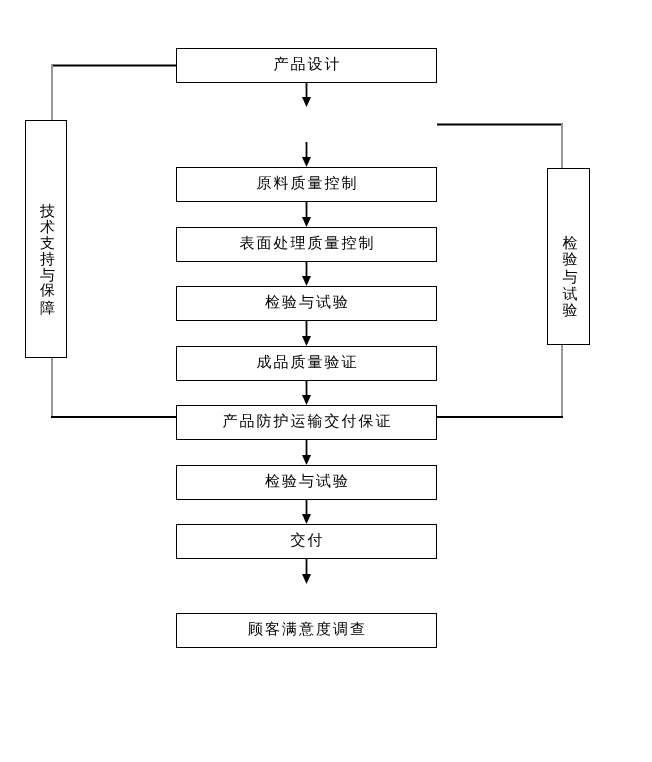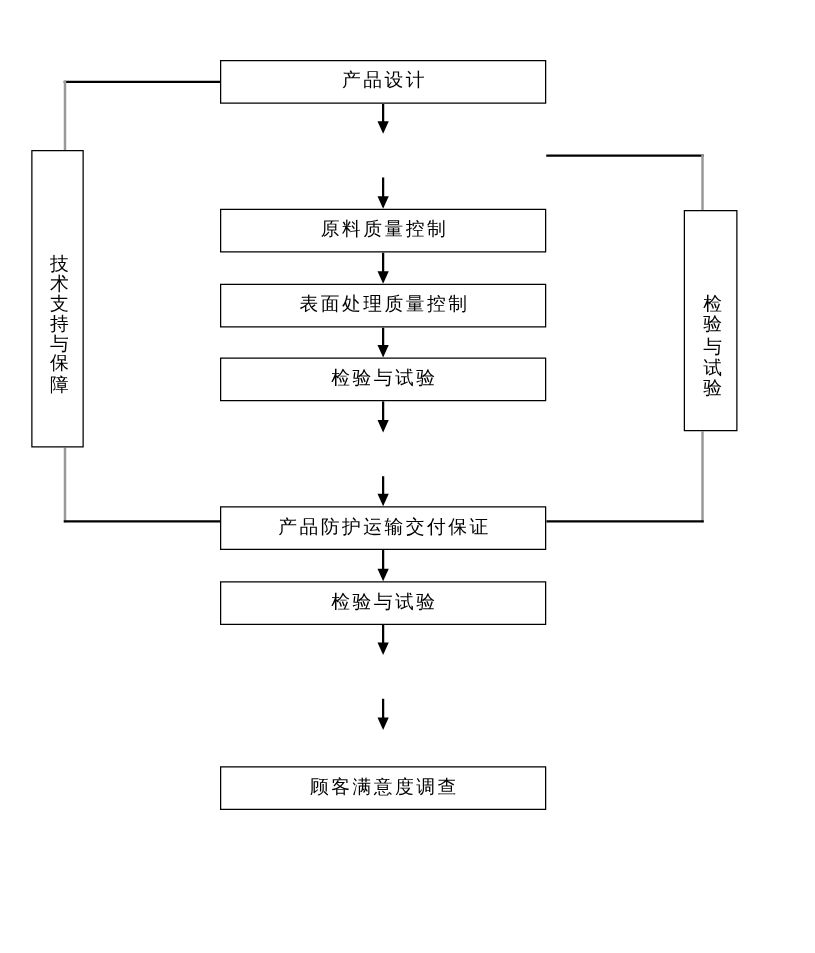--- a/index.html
+++ b/index.html
@@ -116,25 +116,31 @@
     </div>
   <div class="box step" style="top:167px">
       <span>原料质量控制</span>
     </div>
   <div class="box step" style="top:227px">
       <span>表面处理质量控制</span>
     </div>
   <div class="box step" style="top:286px">
       <span>检验与试验</span>
     </div>
+  <div class="box step" style="top:346px">
+      <span>成品质量验证</span>
+    </div>
   <div class="box step" style="top:405px">
       <span>产品防护运输交付保证</span>
     </div>
   <div class="box step" style="top:465px">
       <span>检验与试验</span>
+    </div>
+  <div class="box step" style="top:524px">
+      <span>交付</span>
     </div>
   <div class="box step" style="top:613px">
       <span>顾客满意度调查</span>
     </div>
 
   <div class="box side side-left">
       <span>技术支持与保障</span>
     </div>
   <div class="box side side-right">
       <span>检验与试验</span>

